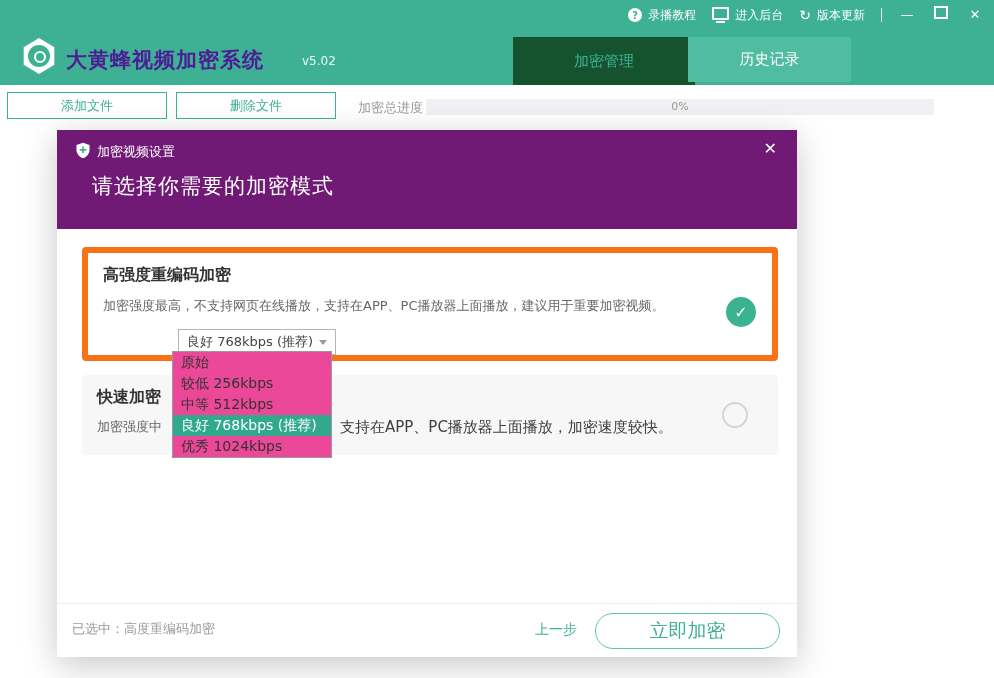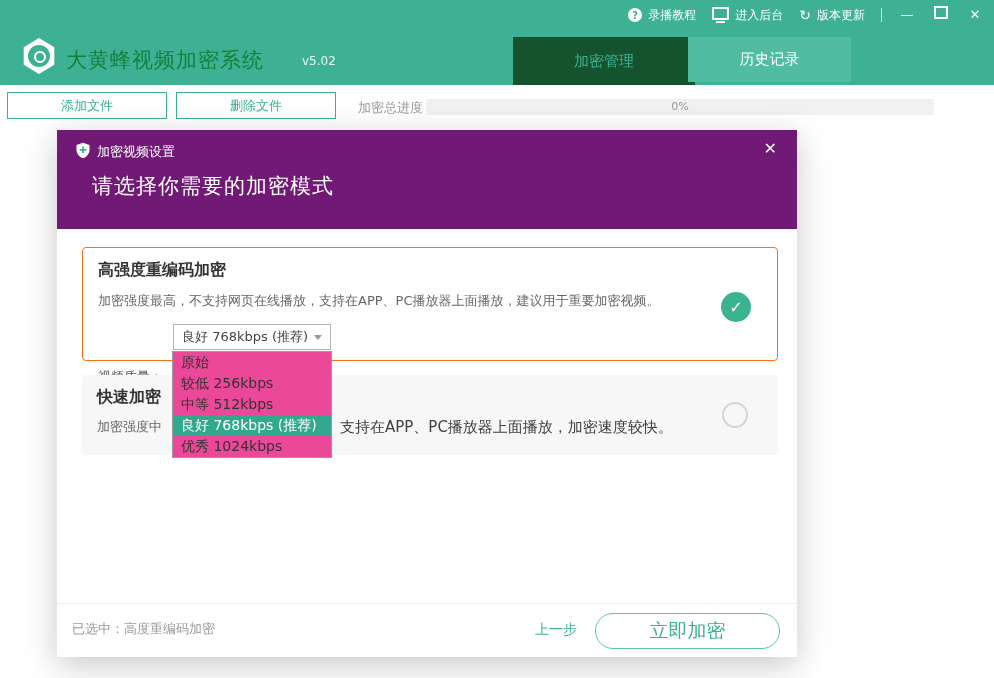--- a/index.html
+++ b/index.html
@@ -16,42 +16,42 @@
   .refresh{font-size:14px;line-height:14px;}
   .menu-divider{width:1px;height:14px;background:rgba(255,255,255,.75);}
   .win-btn{color:#fff;font-size:13px;width:18px;text-align:center;cursor:pointer;line-height:20px;}
   .max-box{width:10px;height:9px;border:2px solid #fff;display:inline-block;}
   
   .logo{position:absolute;left:22px;top:38px;width:34px;height:36px;}
   .hex{position:absolute;inset:0;background:#fff;
        clip-path:polygon(50% 0%,95% 26%,95% 74%,50% 100%,5% 74%,5% 26%);}
   .lens-outer{position:absolute;left:6px;top:7px;width:22px;height:22px;border-radius:50%;background:#3eb195;}
   .lens-inner{position:absolute;left:12px;top:13px;width:8px;height:8px;border:2px solid #fff;border-radius:50%;}
-  .app-title{position:absolute;left:66px;top:46px;color:#15803d;font-size:21px;font-weight:normal;letter-spacing:1px;}
+  .app-title{position:absolute;left:66px;top:46px;color:#4c1d95;font-size:21px;font-weight:bold;letter-spacing:1px;}
   .app-version{position:absolute;left:302px;top:54px;color:#eafaf5;font-size:12px;}
   
   .tab{display:flex;align-items:center;justify-content:center;font-size:15px;cursor:pointer;}
   .tab-active{position:absolute;left:513px;top:37px;width:182px;height:48px;background:#14532d;color:#3eb195;}
   .tab-inactive{position:absolute;left:688px;top:37px;width:163px;height:45px;background:#50bca1;color:#fff;}
   
   .tool-btn{position:absolute;top:92px;width:160px;height:27px;background:#fff;border:1px solid #3eb195;
             color:#3eb195;font-size:13px;display:flex;align-items:center;justify-content:center;cursor:pointer;box-sizing:border-box;}
   .progress-label{position:absolute;left:358px;top:99px;color:#9a9a9a;font-size:13px;}
   .progress-bar{position:absolute;left:426px;top:99px;width:508px;height:16px;background:#f1f1f3;
                 color:#9a9a9a;font-size:11px;text-align:center;line-height:16px;}
   
   .modal{position:absolute;left:57px;top:130px;width:740px;height:527px;background:#fff;
          box-shadow:0 8px 32px rgba(0,0,0,.22);z-index:10;}
   .modal-header{position:absolute;left:0;top:0;width:740px;height:99px;background:#701a75;}
   .shield{position:absolute;left:18px;top:12px;width:16px;height:17px;}
   .modal-title{position:absolute;left:40px;top:13px;color:#fff;font-size:13px;}
   .modal-close{position:absolute;right:20px;top:9px;color:#fff;font-size:16px;cursor:pointer;}
   .modal-heading{position:absolute;left:35px;top:42px;color:#fff;font-size:21px;letter-spacing:1px;}
   .card{box-sizing:border-box;border-radius:4px;cursor:pointer;}
-  .card-high{position:absolute;left:25px;top:117px;width:696px;height:114px;border:1px solid #f97316;background:#fff;}
+  .card-high{position:absolute;left:25px;top:117px;width:696px;height:114px;border:6px solid #f97316;background:#fff;}
   .card-fast{position:absolute;left:25px;top:245px;width:696px;height:80px;background:#f7f7f7;}
   .card-title{position:absolute;left:15px;top:12px;font-size:16px;font-weight:bold;color:#333;}
   .card-desc{position:absolute;left:15px;top:44px;font-size:13px;color:#666;}
   .check-circle{position:absolute;left:638px;top:44px;width:30px;height:30px;border-radius:50%;
                 background:#3bb390;color:#fff;font-size:16px;display:flex;align-items:center;justify-content:center;}
   .radio-circle{position:absolute;left:640px;top:27px;width:26px;height:26px;border-radius:50%;
                 border:2px solid #d5d5d5;box-sizing:border-box;background:transparent;}
   .quality-label{position:absolute;left:15px;top:84px;font-size:13px;color:#555;margin-top:36px;}
   .quality-select{position:absolute;left:90px;top:76px;width:158px;height:26px;box-sizing:border-box;
                   border:1px solid #b5b5b5;background:#fff;display:flex;align-items:center;justify-content:space-between;

